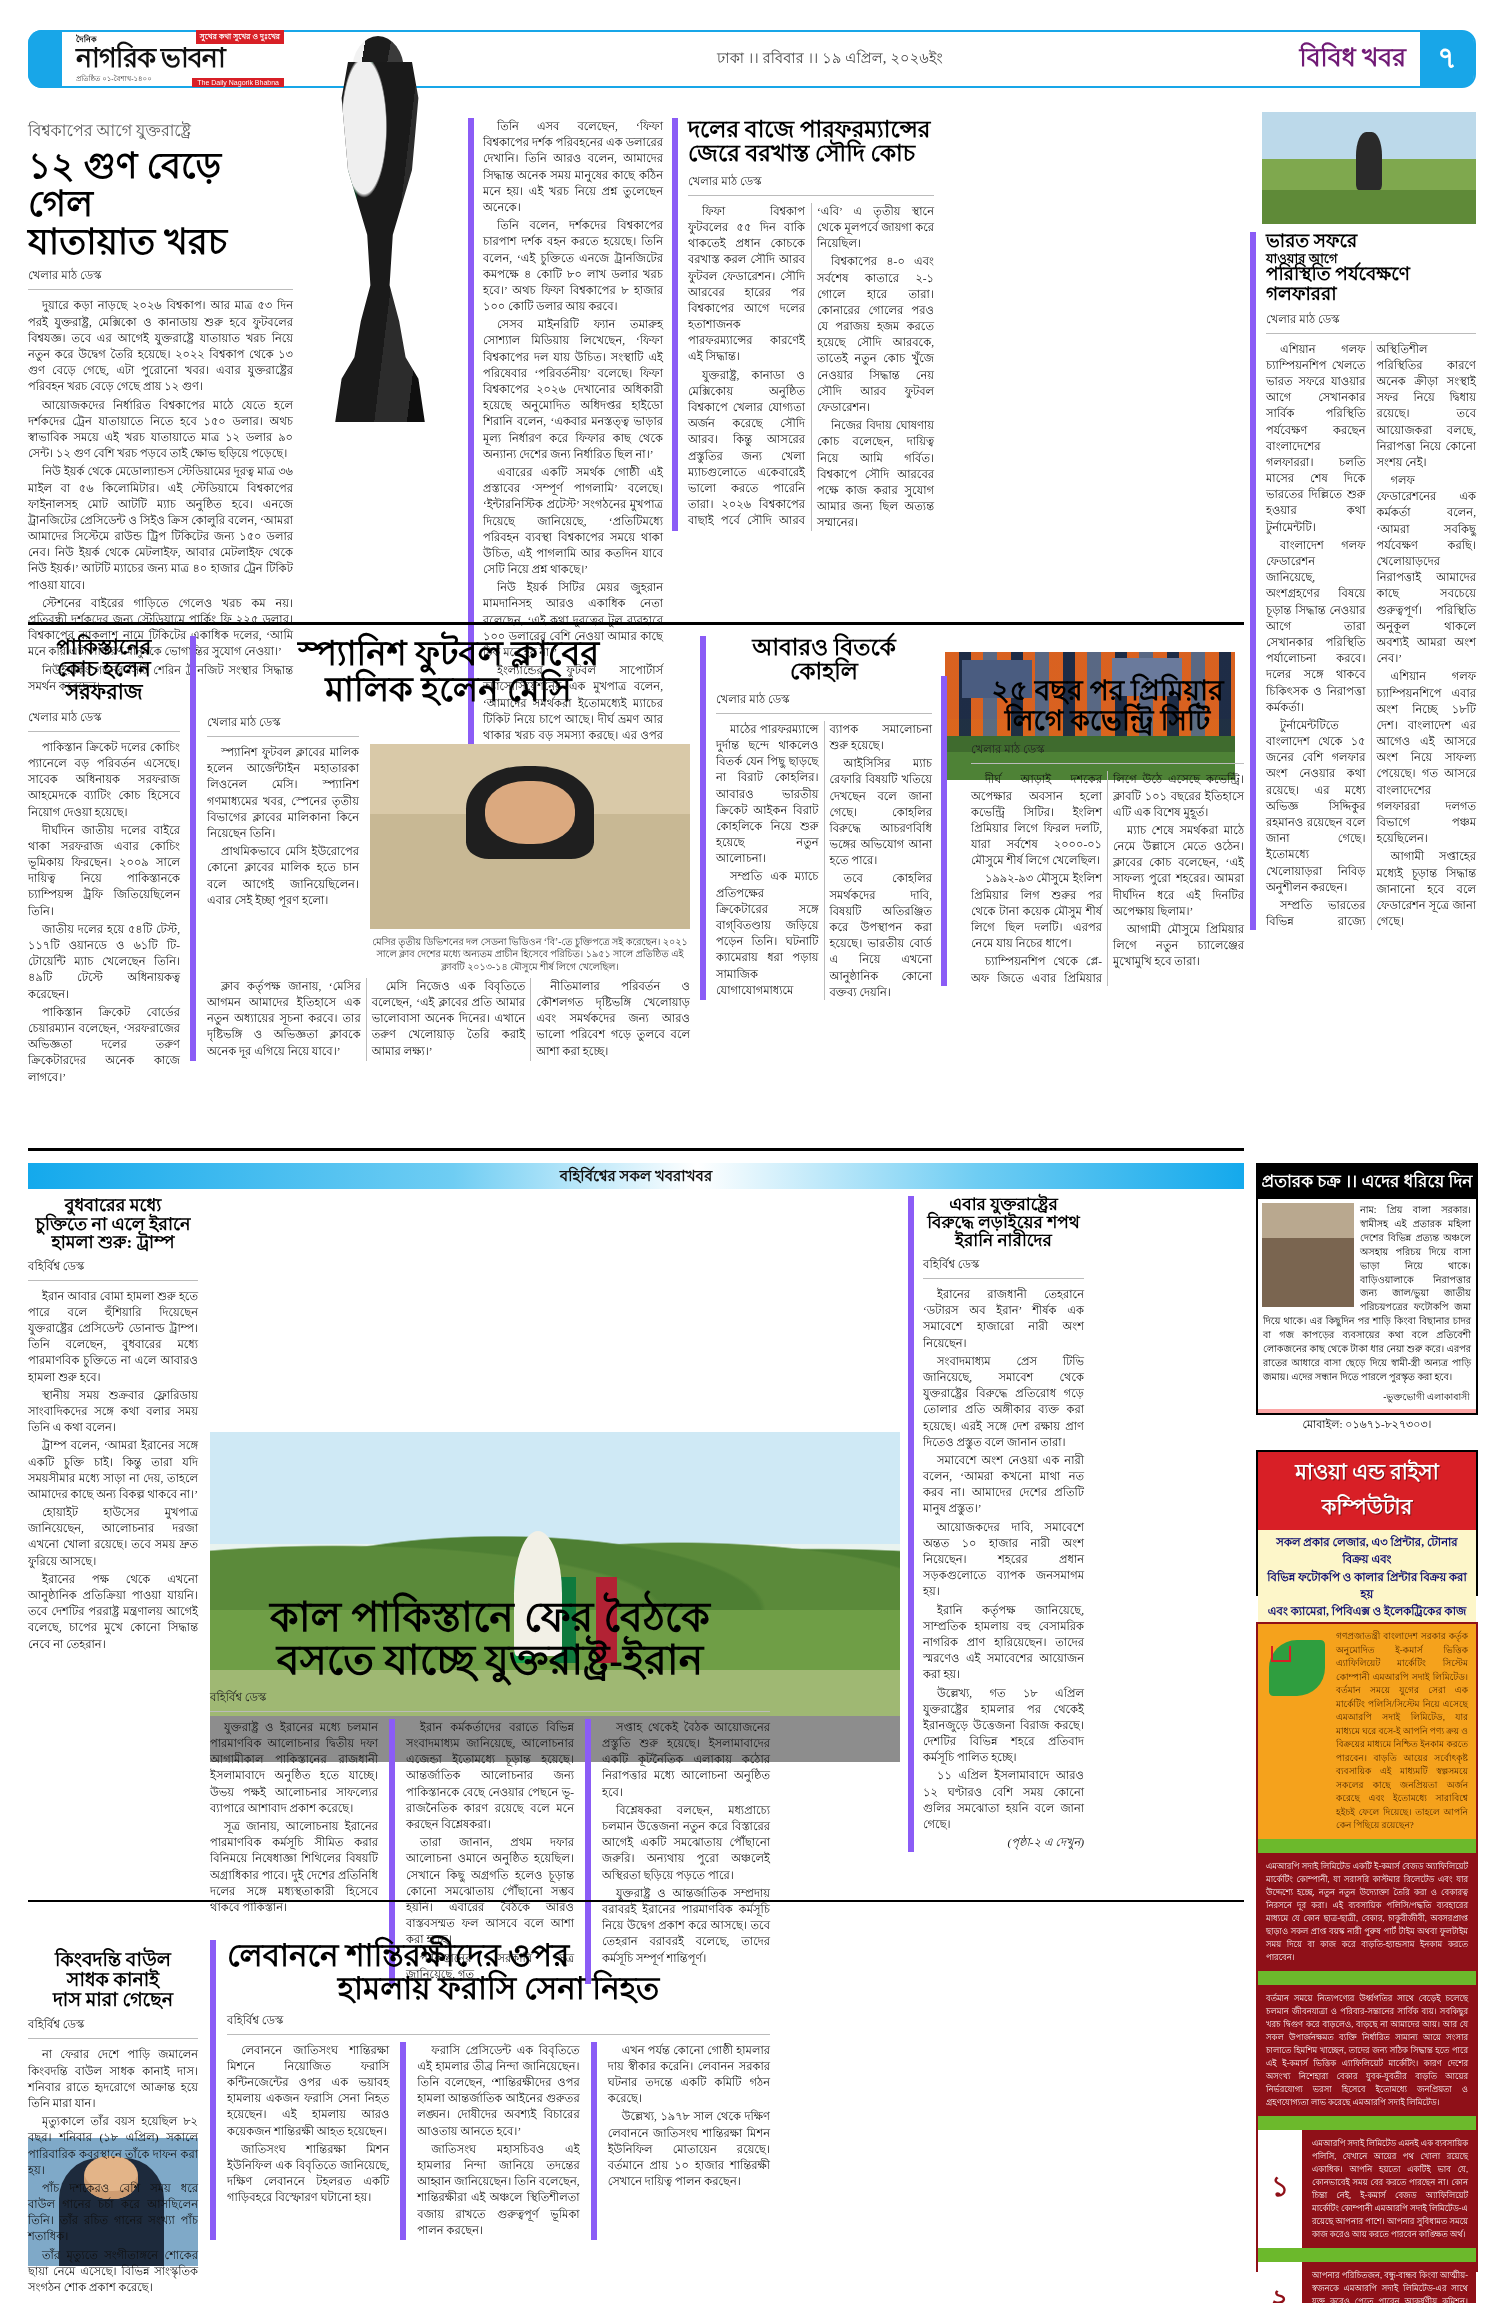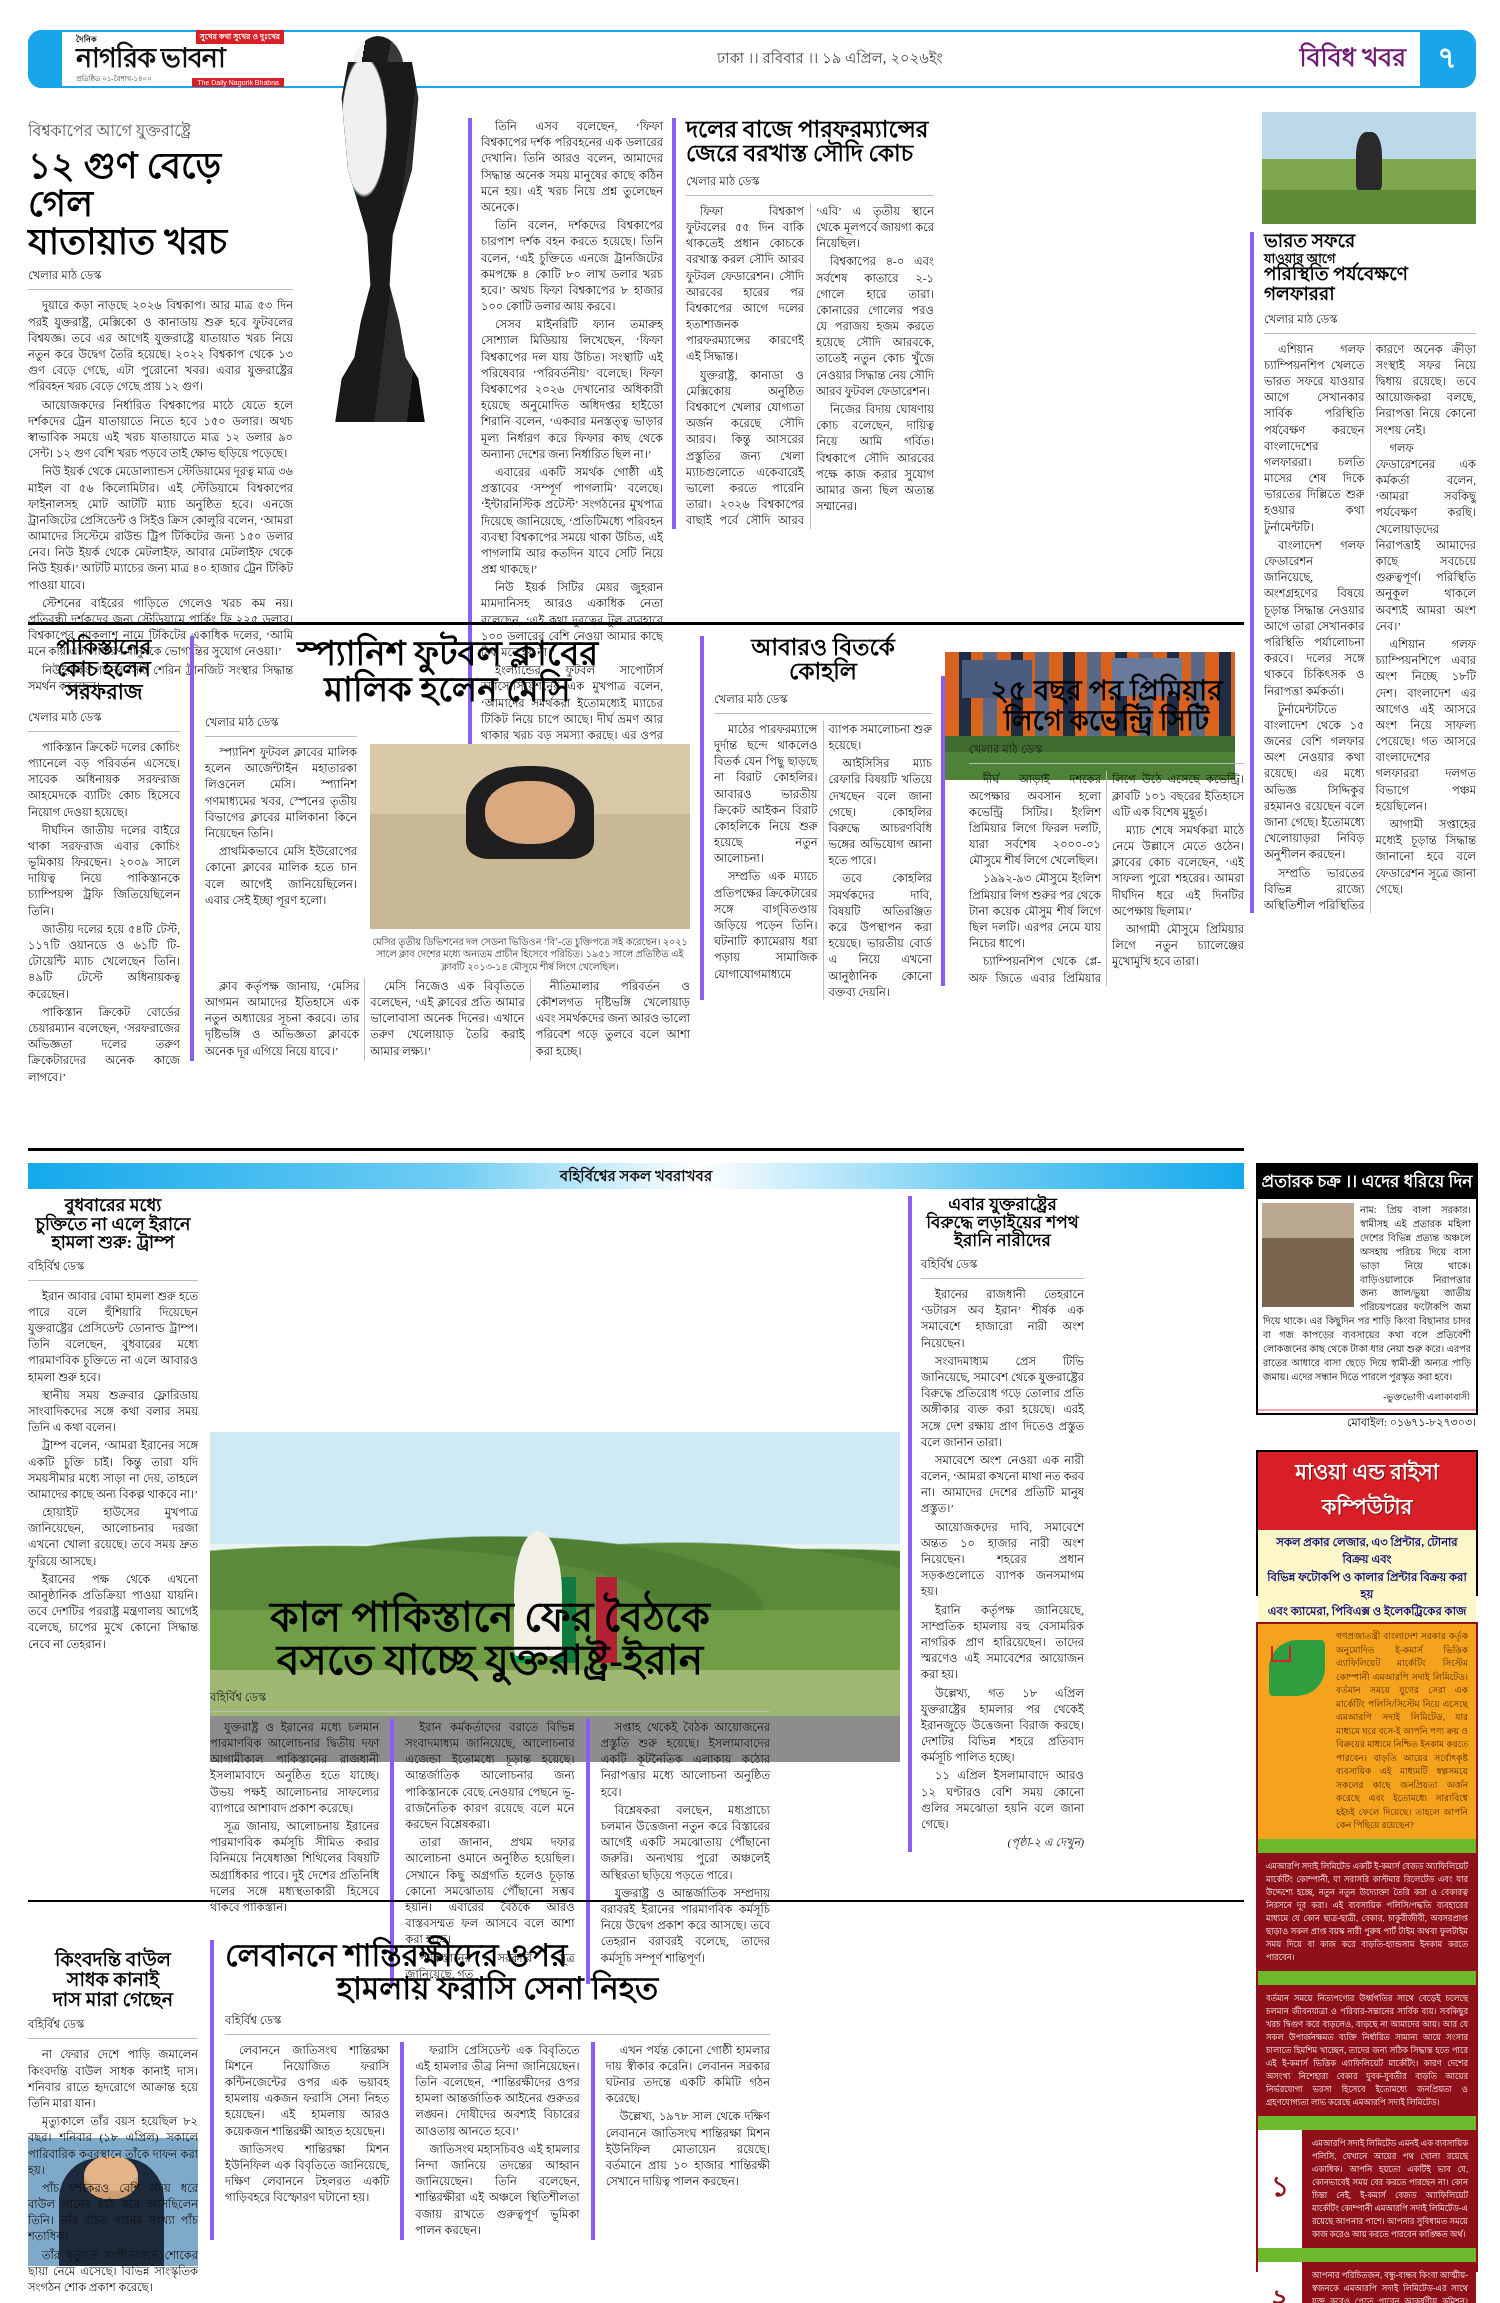--- a/index.html
+++ b/index.html
@@ -89,21 +89,21 @@
   .hl { font-weight: bold; color: #000; line-height: 1.06; }
   .byline {
     font-size: 11.5px; color: #222; padding-bottom: 3px;
     border-bottom: 1px solid #bbb; margin: 6px 0 7px;
   }
   .body-txt {
     font-size: 11.4px; line-height: 1.42; text-align: justify;
     color: #111; hyphens: auto;
   }
   .body-txt p { text-indent: 14px; margin-bottom: 2px; }
-  .vrule { border-left: 4px solid #8b5cf6; }
+  .vrule { border-left: 6px solid #8b5cf6; }
 
   .col { position: absolute; }
 
   
   .photo { position: absolute; overflow: hidden; background:#ccc; }
   .cap {
     font-size: 9.6px; color: #333; line-height: 1.28; text-align: center;
     padding-top: 2px;
   }
 
@@ -186,21 +186,21 @@
   }
   .num-txt { flex: 1; }
 
   
   .wanted-photo {
     width: 92px; height: 104px; background:#8a7a6a; float: left;
     margin: 4px 6px 2px 4px; position: relative; overflow:hidden;
   }
   .wanted-txt { font-size: 9.6px; line-height: 1.45; text-align: justify; padding: 4px 5px; }
   .sig { text-align: right; font-size: 9.4px; padding: 2px 6px 4px; }
-  .mob-line { text-align: right; font-size: 11px; padding: 3px 0 5px; border-top: 2px solid #fca5a5; }
+  .mob-line { text-align: center; font-size: 11px; padding: 3px 0 5px; border-top: 4px solid #fca5a5; }
 
   
   .ph-mountain {
     background:
       linear-gradient(180deg,#cfe9f5 0 34%, #e9f3ef 34% 40%, #6f9e46 40% 72%, #9fb873 72% 86%, #8d8d8d 86% 100%);
     position: relative;
   }
   .ph-mountain::before {
     content:""; position:absolute; left:0; right:0; top:20%; height:34%;
     background:

